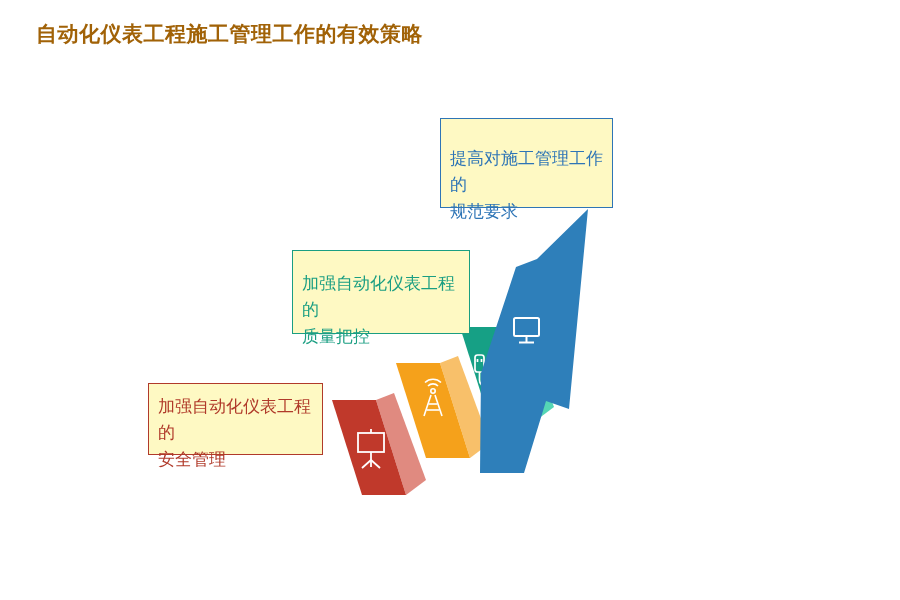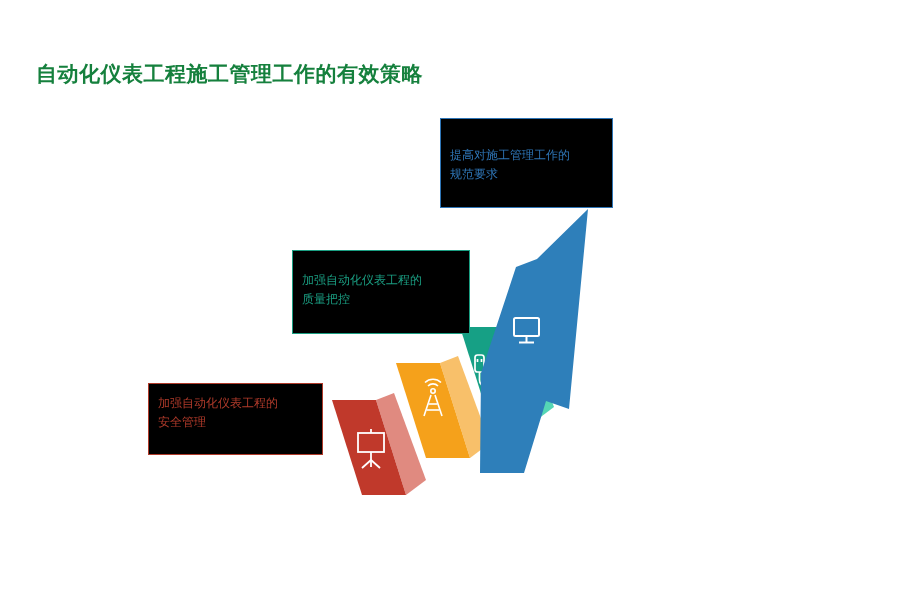--- a/index.html
+++ b/index.html
@@ -20,33 +20,32 @@
     background: #ffffff;
   }
 
   
   #slide-title {
     position: absolute;
     left: 36px;
     top: 20px;
     font-size: 21px;
     font-weight: bold;
-    color: #15803d;
+    color: #a16207;
     letter-spacing: 0.5px;
     white-space: nowrap;
-    margin-top: 40px;
   }
 
   
   .callout {
     position: absolute;
     box-sizing: border-box;
     border: 1.4px solid #000;
-    background: #000000;
-    font-size: 12px;
+    background: #fef9c3;
+    font-size: 17px;
     line-height: 1.55;
     padding: 8px 9px 6px 9px;
     z-index: 6;
   }
   .callout-text {
     display: block;
     white-space: pre-line;
   }
 
   #callout-top {

